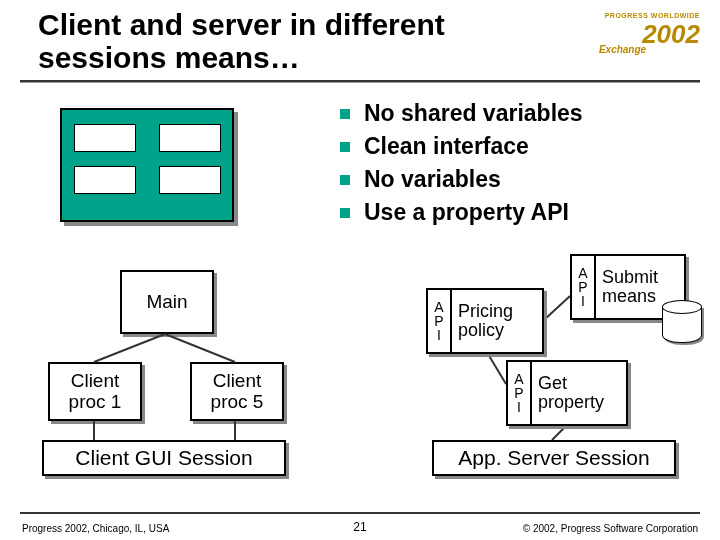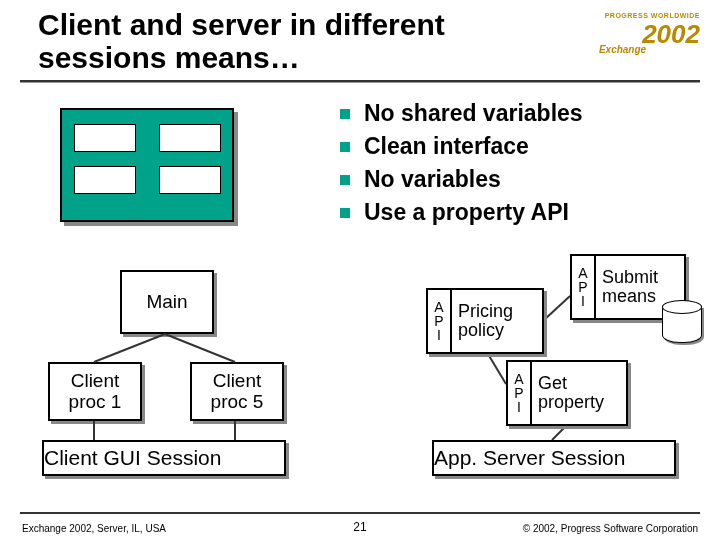--- a/index.html
+++ b/index.html
@@ -114,20 +114,21 @@
     justify-content: center;
     line-height: 1.1;
   }
   .main-proc { top: 270px; left: 120px; width: 90px; height: 60px; gap: 48px; }
   .client1 { top: 362px; left: 48px; width: 90px; height: 55px; }
   .client2 { top: 362px; left: 190px; width: 90px; height: 55px; }
   
   .session-label {
     position: absolute;
     font-size: 21px;
+    text-align: center;
   }
   .client-session { top: 440px; left: 42px; width: 240px; border: 2px solid #000; background:#fff; box-shadow:3px 3px 0 #888; padding:4px 0;}
   .server-session { top: 440px; left: 432px; width: 240px; border: 2px solid #000000; background:#fff; box-shadow:3px 3px 0 #888; padding:4px 0;}
   .api-box {
     position: absolute;
     background: #fff;
     border: 2px solid #000;
     box-shadow: 3px 3px 0 #888;
     height: 62px;
     display: flex;
@@ -315,16 +316,16 @@
 <div class="cylinder">
   <div class="body"></div>
   <div class="top"></div>
 </div>
 
 <div class="session-label client-session">Client GUI Session</div>
 <div class="session-label server-session">App. Server Session</div>
 
 <div class="footer-rule"></div>
 <div class="footer">
-  <span>Exchange 2002, Server, IL, USA</span>
+  <span>Progress 2002, Chicago, IL, USA</span>
   <span class="page">21</span>
   <span>© 2002, Progress Software Corporation</span>
 </div>
 
 </body></html>

